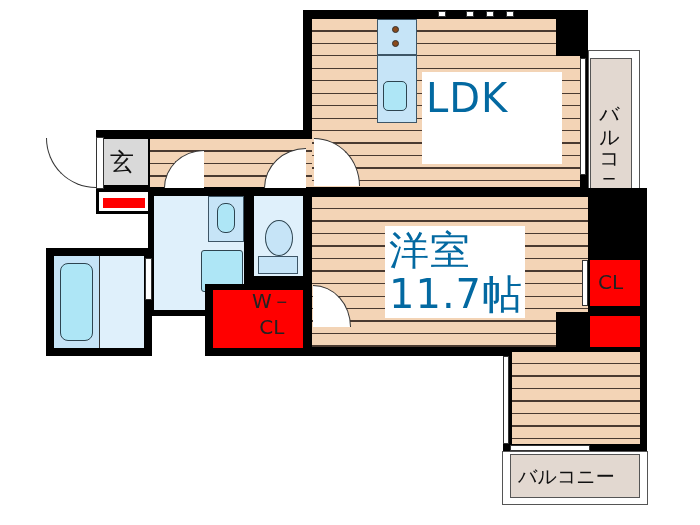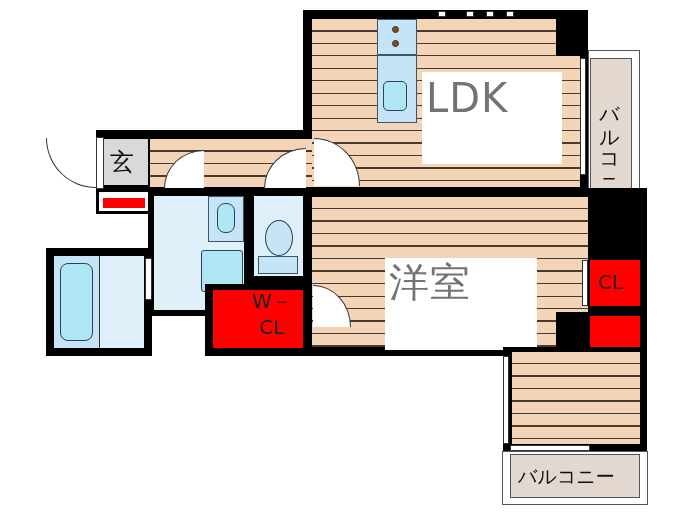--- a/index.html
+++ b/index.html
@@ -6,21 +6,21 @@
   body{width:700px;height:525px;position:relative;overflow:hidden;font-family:"DejaVu Sans","Liberation Sans",sans-serif;}
   .abs{position:absolute;box-sizing:border-box;}
   .wall{background:#000;}
   .floor{background:repeating-linear-gradient(to bottom,#f3d4b6 0px,#f3d4b6 11px,#4a3a30 11px,#4a3a30 12.5px);}
   .wet{background:#dff0fb;}
   .fixture{background:#c6e4f7;border:1.5px solid #3d5566;}
   .tub{background:#aee6f6;border:1.5px solid #2d4450;border-radius:8px;}
   .red{background:#ff0000;}
   .balcony{background:#e2d8d0;border:1.5px solid #555;}
   .balcony-out{border:1.5px solid #555;background:#fff;}
-  .label{background:#fff;color:#737373;}
+  .label{background:#fff;color:#0369a1;}
   .door{border:1.5px solid #333;border-bottom:none;border-left:none;border-radius:0 100% 0 0;background:#fff;}
   .door-l{border:1.5px solid #333;border-bottom:none;border-right:none;border-radius:100% 0 0 0;background:#fff;}
   .win{background:#fff;border:1px solid #333;}
   .big{font-size:40px;line-height:44px;letter-spacing:1px;}
   .small{font-size:20px;}
 </style>
 </head>
 <body>
 
 <div class="abs wall" style="left:303px;top:10px;width:285px;height:186px;"></div>
@@ -83,22 +83,23 @@
 <div class="abs wall" style="left:205px;top:284px;width:108px;height:72px;"></div>
 <div class="abs red" style="left:213px;top:290px;width:92px;height:58px;"></div>
 <div class="abs" style="left:252px;top:288px;font-size:20px;line-height:26px;color:#222;text-align:center;">
   <div>W－</div>
   <div>CL</div>
 </div>
 
 <div class="abs wall" style="left:303px;top:188px;width:344px;height:168px;"></div>
 <div class="abs floor" style="left:312px;top:197px;width:276px;height:150px;"></div>
 <div class="abs door" style="left:313px;top:285px;width:38px;height:42px;"></div>
-<div class="abs label" style="left:385px;top:226px;width:152px;height:92px;padding:2px 0 6px 4px;margin-top:32px;">
+<div class="abs label" style="left:385px;top:226px;width:140px;height:92px;padding:2px 0 6px 4px;">
   <div class="big">洋室</div>
+  <div class="big">11.7帖</div>
 </div>
 
 <div class="abs red" style="left:590px;top:260px;width:50px;height:46px;"></div>
 <div class="abs" style="left:598px;top:270px;font-size:20px;color:#222;">CL</div>
 <div class="abs" style="left:582px;top:260px;width:6px;height:46px;background:#fff;border:1px solid #333;"></div>
 <div class="abs wall" style="left:556px;top:312px;width:34px;height:44px;"></div>
 <div class="abs red" style="left:590px;top:316px;width:50px;height:32px;"></div>
 
 <div class="abs wall" style="left:503px;top:347px;width:144px;height:104px;"></div>
 <div class="abs floor" style="left:512px;top:352px;width:128px;height:92px;"></div>

